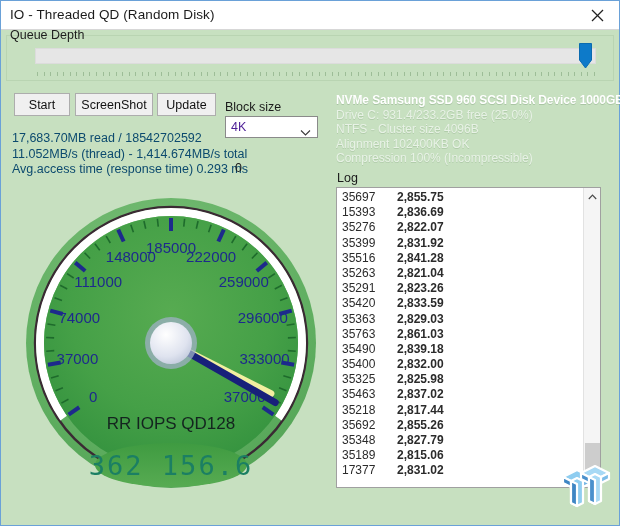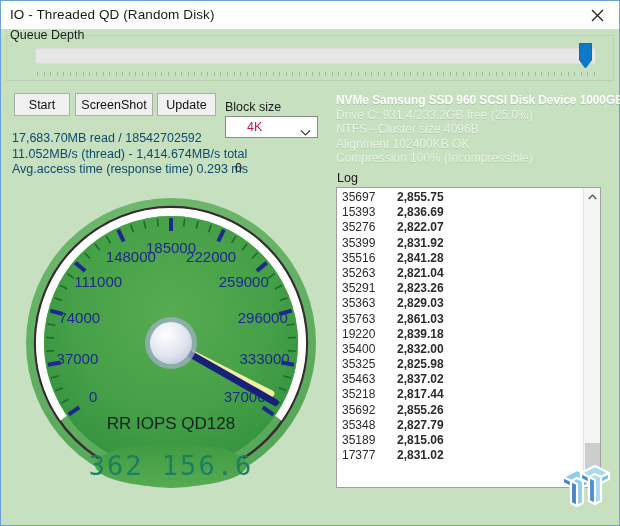--- a/index.html
+++ b/index.html
@@ -76,21 +76,21 @@
 
   .blocksize-label{
     position:absolute;left:224px;top:99px;font-size:12.5px;color:#1b1b1b;
   }
   .combo{
     position:absolute;left:224px;top:115px;width:93px;height:22px;
     background:#ffffff;border:1px solid #8a8a8a;
     box-sizing:border-box;
   }
   .combo .val{
-    position:absolute;left:5px;top:3px;font-size:12.5px;color:#be185d;margin-left:16px;
+    position:absolute;left:5px;top:3px;font-size:12.5px;color:#4c1d95;
   }
   .combo .chev{
     position:absolute;right:6px;top:6px;
   }
 
   
   .stats{
     position:absolute;left:11px;top:130px;width:310px;
     font-size:12.5px;color:#0c4a6e;line-height:15.5px;
   }
@@ -301,23 +301,24 @@
   <div class="log-label">Log</div>
   <div class="logbox">
     <div class="log-rows" id="log-rows">
         <div class="row"><span class="c1">35697</span><span class="c2">2,855.75</span></div>
         <div class="row"><span class="c1">15393</span><span class="c2">2,836.69</span></div>
         <div class="row"><span class="c1">35276</span><span class="c2">2,822.07</span></div>
         <div class="row"><span class="c1">35399</span><span class="c2">2,831.92</span></div>
         <div class="row"><span class="c1">35516</span><span class="c2">2,841.28</span></div>
         <div class="row"><span class="c1">35263</span><span class="c2">2,821.04</span></div>
         <div class="row"><span class="c1">35291</span><span class="c2">2,823.26</span></div>
+        <div class="row"><span class="c1">35420</span><span class="c2">2,833.59</span></div>
         <div class="row"><span class="c1">35363</span><span class="c2">2,829.03</span></div>
         <div class="row"><span class="c1">35763</span><span class="c2">2,861.03</span></div>
-        <div class="row"><span class="c1">19220</span><span class="c2">2,839.18</span></div>
+        <div class="row"><span class="c1">35490</span><span class="c2">2,839.18</span></div>
         <div class="row"><span class="c1">35400</span><span class="c2">2,832.00</span></div>
         <div class="row"><span class="c1">35325</span><span class="c2">2,825.98</span></div>
         <div class="row"><span class="c1">35463</span><span class="c2">2,837.02</span></div>
         <div class="row"><span class="c1">35218</span><span class="c2">2,817.44</span></div>
         <div class="row"><span class="c1">35692</span><span class="c2">2,855.26</span></div>
         <div class="row"><span class="c1">35348</span><span class="c2">2,827.79</span></div>
         <div class="row"><span class="c1">35189</span><span class="c2">2,815.06</span></div>
         <div class="row"><span class="c1">17377</span><span class="c2">2,831.02</span></div>
       </div>
     <div class="vscroll">

